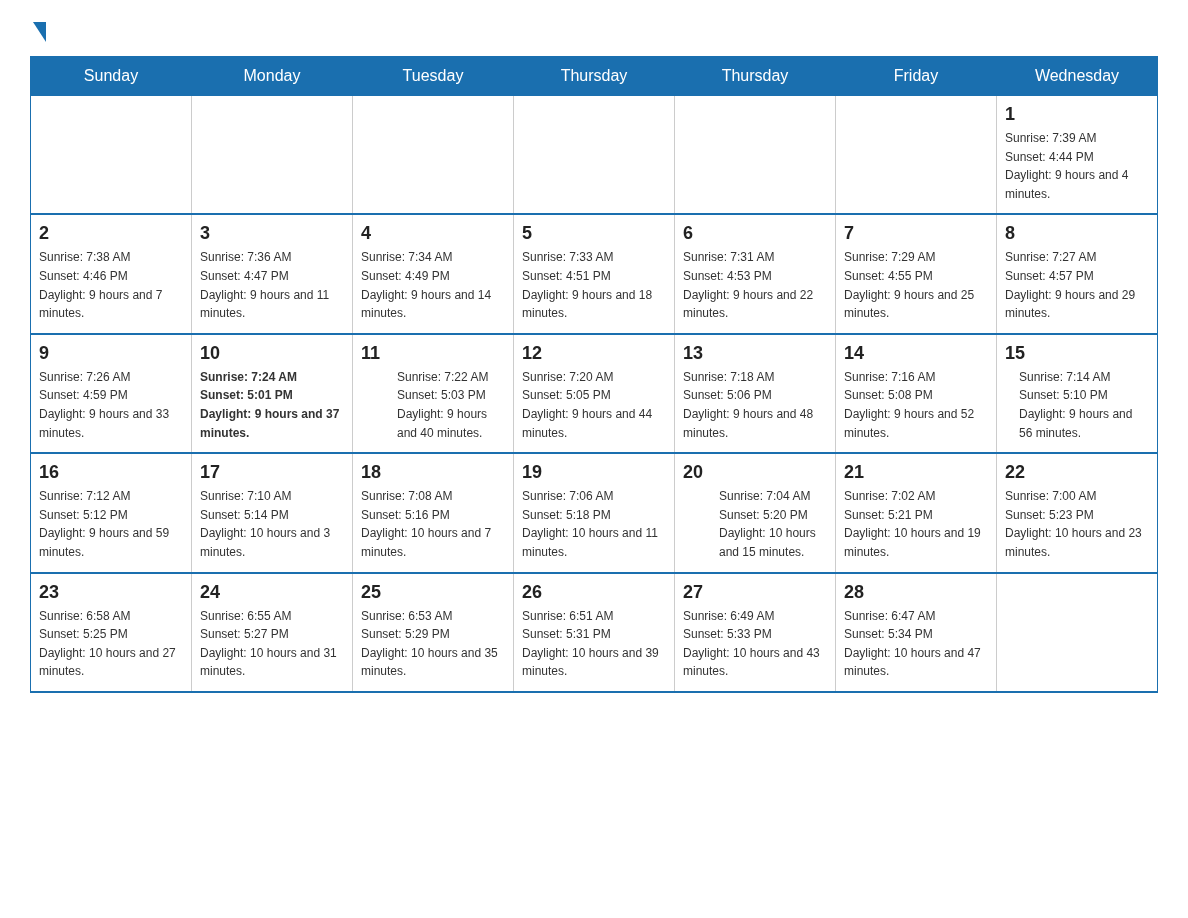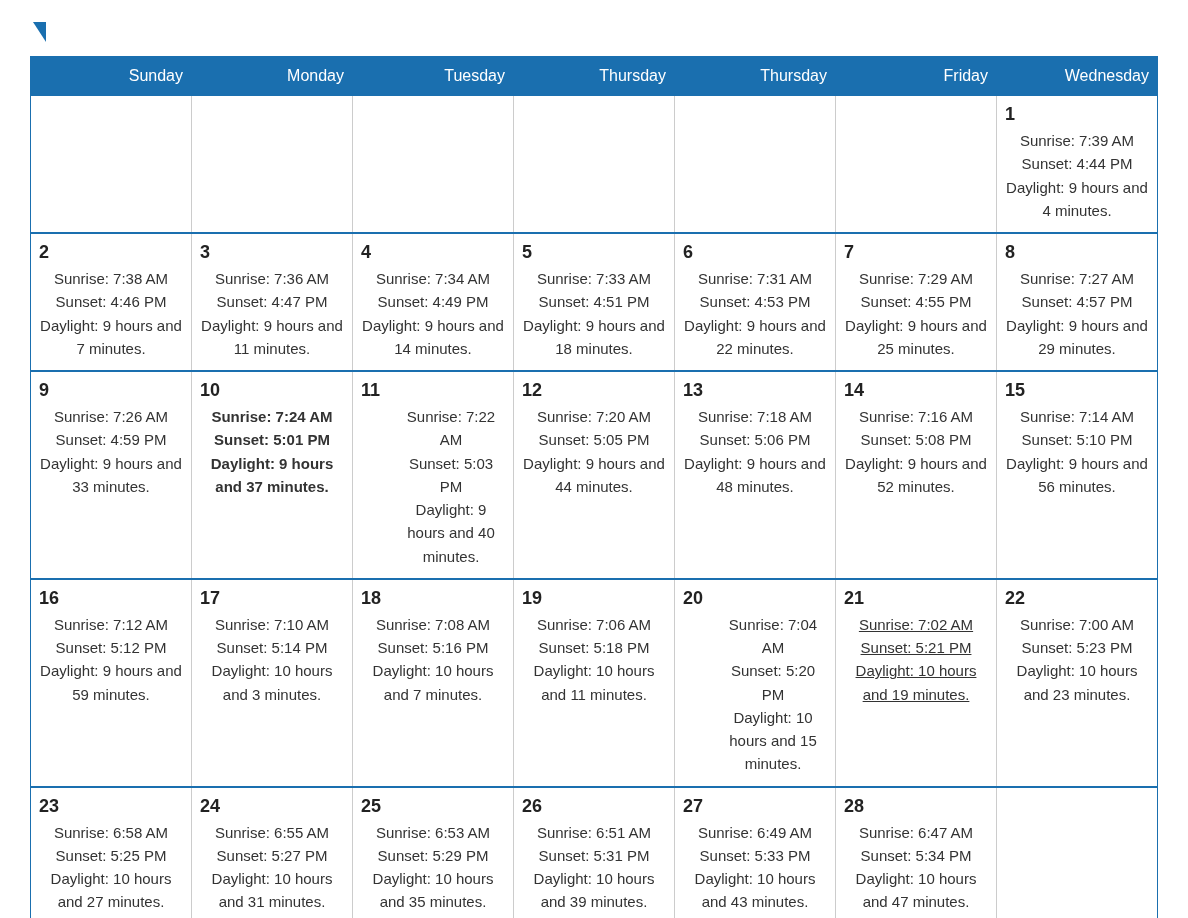--- a/index.html
+++ b/index.html
@@ -36,21 +36,21 @@
       border-collapse: collapse;
     }
     .calendar thead tr {
       background-color: #1a6faf;
     }
     .calendar thead th {
       color: #fff;
       font-size: 16px;
       font-weight: normal;
       padding: 10px 8px;
-      text-align: right;
+      text-align: center;
       border: 1px solid #1a6faf;
     }
     .calendar tbody tr {
       border-bottom: 2px solid #1a6faf;
     }
     .calendar tbody td {
       vertical-align: top;
       padding: 8px 8px 10px 8px;
       border-right: 1px solid #ccc;
       border-left: 1px solid #ccc;
@@ -63,24 +63,23 @@
       background: #f9f9f9;
     }
     .day-number {
       font-size: 18px;
       font-weight: bold;
       color: #222;
       display: block;
       margin-bottom: 4px;
     }
     .day-info {
-      font-size: 15px;
+      font-size: 12px;
       color: #333;
       line-height: 1.55;
-      text-align: center;
     }
     .empty-cell {
       background: #f0f0f0;
     }
     .calendar tbody td:first-child {
       border-left: 1px solid #1a6faf;
     }
     .calendar tbody td:last-child {
       border-right: 1px solid #1a6faf;
     }
@@ -237,21 +236,21 @@
 Daylight: 9 hours and 48 minutes.</div>
         </td>
         <td>
           <span class="day-number">14</span>
           <div class="day-info" style="white-space: pre-line;">Sunrise: 7:16 AM
 Sunset: 5:08 PM
 Daylight: 9 hours and 52 minutes.</div>
         </td>
         <td>
           <span class="day-number">15</span>
-          <div class="day-info" style="white-space: pre-line;">Sunrise: 7:14 AM
+          <div class="day-info" style="white-space: pre-line; margin-left: 14px;">Sunrise: 7:14 AM
 Sunset: 5:10 PM
 Daylight: 9 hours and 56 minutes.</div>
         </td>
       </tr>
       <tr>
         <td>
           <span class="day-number">16</span>
           <div class="day-info" style="white-space: pre-line;">Sunrise: 7:12 AM
 Sunset: 5:12 PM
 Daylight: 9 hours and 59 minutes.</div>
@@ -275,21 +274,21 @@
 Daylight: 10 hours and 11 minutes.</div>
         </td>
         <td>
           <span class="day-number">20</span>
           <div class="day-info" style="white-space: pre-line; margin-left: 36px;">Sunrise: 7:04 AM
 Sunset: 5:20 PM
 Daylight: 10 hours and 15 minutes.</div>
         </td>
         <td>
           <span class="day-number">21</span>
-          <div class="day-info" style="white-space: pre-line; text-decoration: underline;">Sunrise: 7:02 AM
+          <div class="day-info" style="white-space: pre-line;">Sunrise: 7:02 AM
 Sunset: 5:21 PM
 Daylight: 10 hours and 19 minutes.</div>
         </td>
         <td>
           <span class="day-number">22</span>
           <div class="day-info" style="white-space: pre-line;">Sunrise: 7:00 AM
 Sunset: 5:23 PM
 Daylight: 10 hours and 23 minutes.</div>
         </td>
       </tr>

